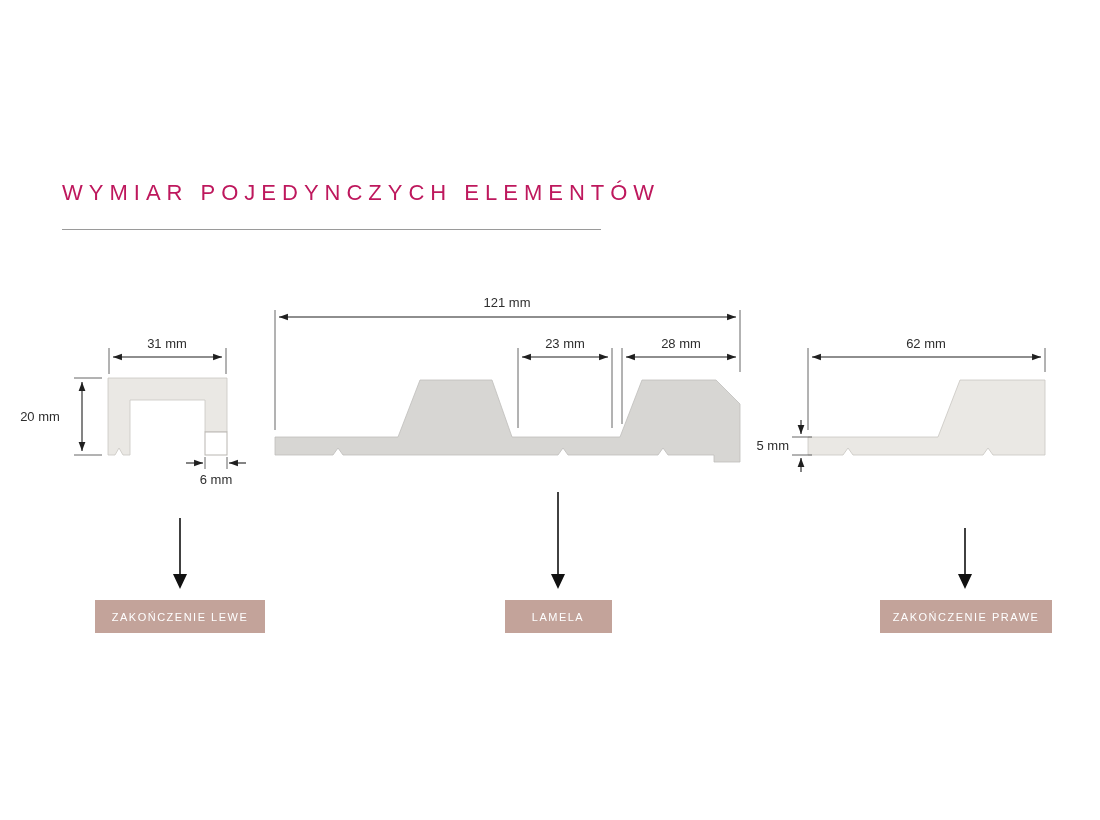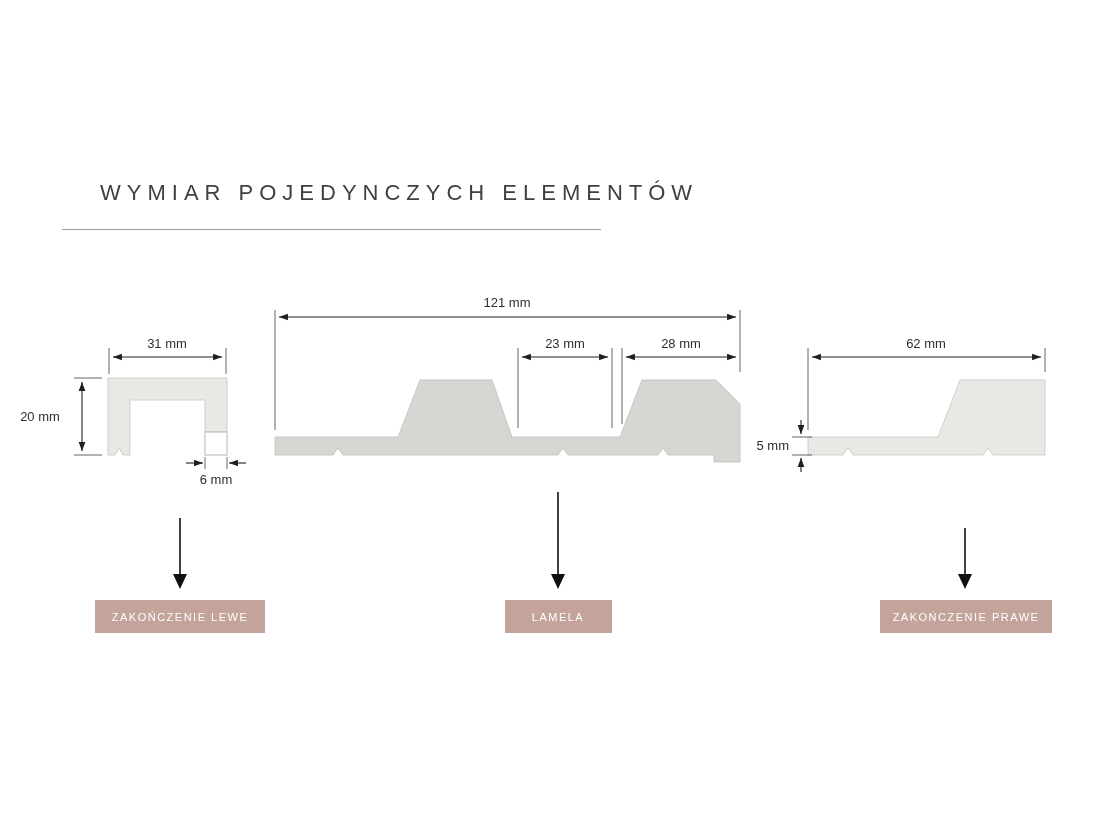--- a/index.html
+++ b/index.html
@@ -9,23 +9,22 @@
     background:#ffffff;
     font-family:"Liberation Sans", sans-serif;
     overflow:hidden;
   }
   .title{
     position:absolute;
     left:62px;top:180px;
     font-size:22px;
     font-weight:400;
     letter-spacing:6px;
-    color:#404040;
+    color:#be185d;
     white-space:nowrap;
-    margin-left:38px;
   }
   .title-rule{
     position:absolute;
     left:62px;top:229px;
     width:539px;height:1px;
     background:#9a9a9a;
   }
   svg{position:absolute;left:0;top:0;}
   .dim-text{
     font-family:"Liberation Sans", sans-serif;

